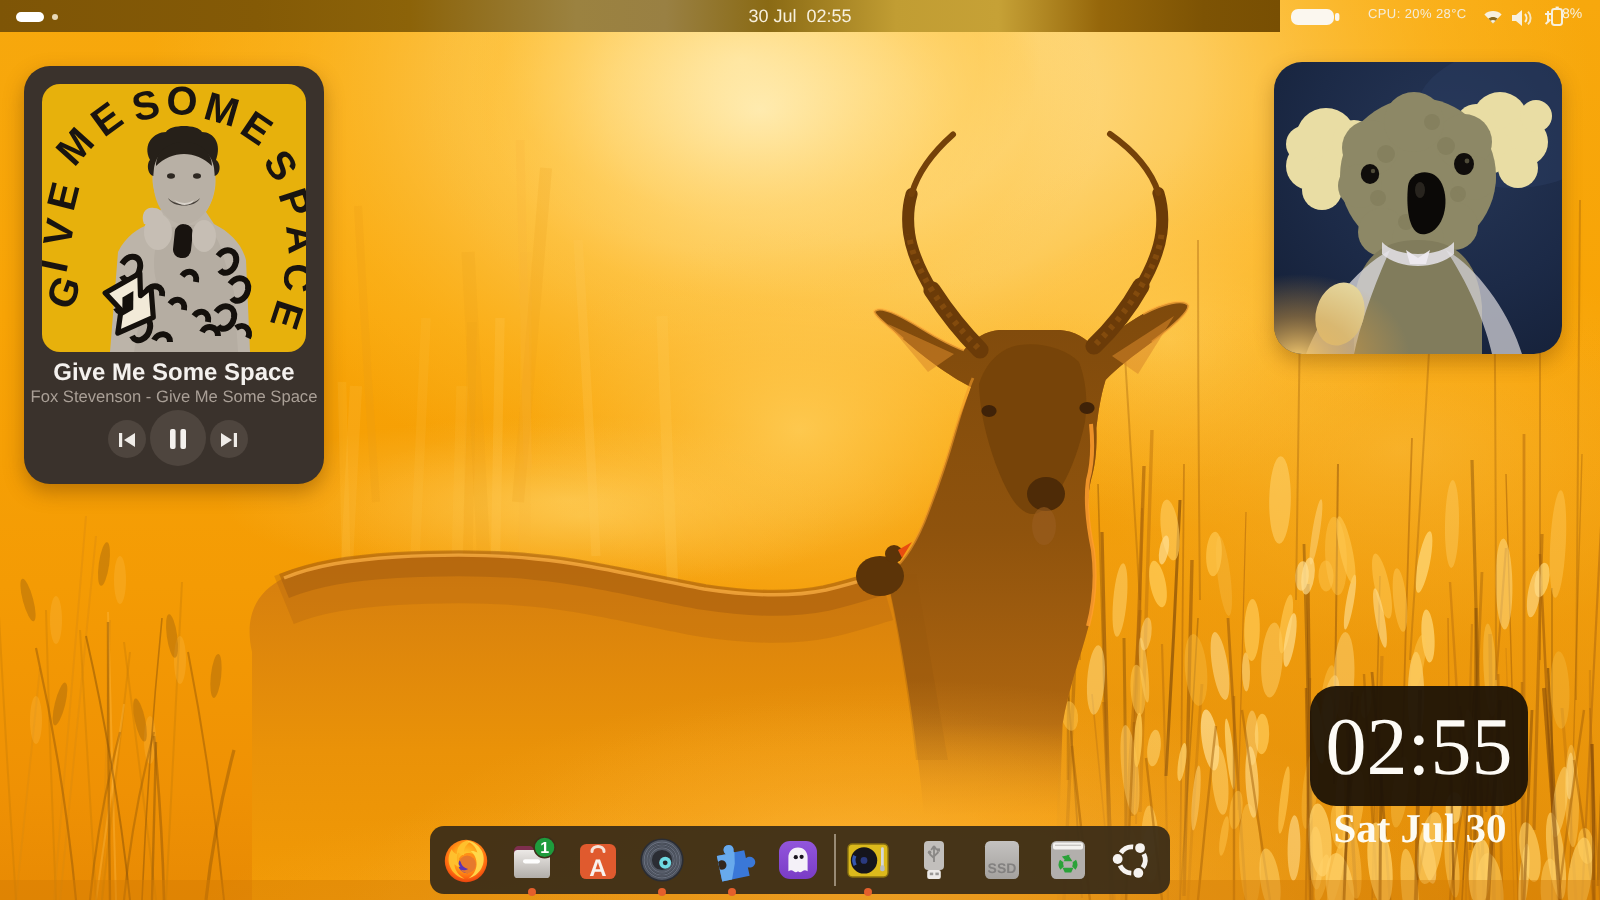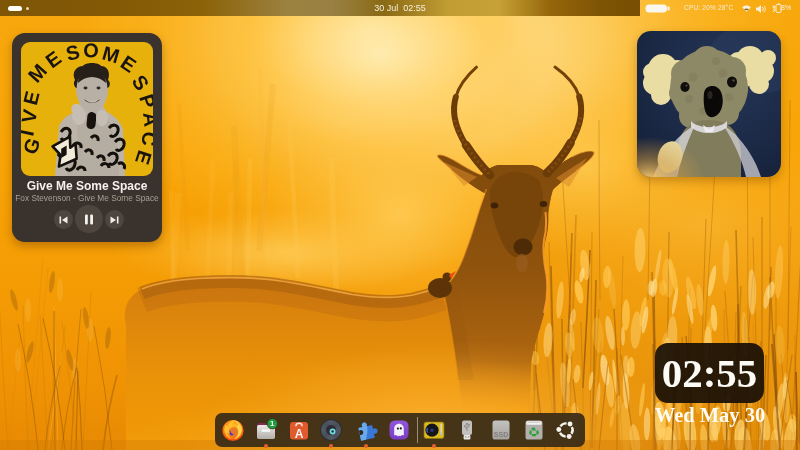--- a/index.html
+++ b/index.html
@@ -22,21 +22,21 @@
     font-size:12px;font-weight:bold;color:#f4f1ee;letter-spacing:0px;}
   #m-sub{position:absolute;left:0;top:160px;width:150px;text-align:center;
     font-size:8.3px;color:#a99f96;}
   .mbtn{position:absolute;border-radius:50%;background:#4e453e;display:flex;align-items:center;justify-content:center;}
   
   #koala{position:absolute;left:637px;top:31px;width:144px;height:146px;border-radius:14px;overflow:hidden;
     box-shadow:0 4px 10px rgba(80,40,0,.3);}
   
   #clockbox{position:absolute;left:655px;top:343px;width:109px;height:60px;border-radius:13px;
     background:rgba(30,19,6,.95);display:flex;align-items:center;justify-content:center;}
-  #clockbox span{font-family:"Liberation Serif",serif;font-weight:bold;font-size:41px;color:#fdfbf6;letter-spacing:0px;}
+  #clockbox span{font-family:"Liberation Serif",serif;font-weight:normal;font-size:41px;color:#fdfbf6;letter-spacing:0px;}
   #date{position:absolute;left:635px;top:404px;width:150px;text-align:center;
     font-family:"Liberation Serif",serif;font-weight:bold;font-size:20.5px;color:#fdfbf2;}
   
   #dock{position:absolute;left:215px;top:413px;width:370px;height:34px;border-radius:7px;
     background:rgba(60,45,23,.95);}
   .dicon{position:absolute;top:5px;width:24px;height:24px;}
   .ddot{position:absolute;top:31px;width:4px;height:4px;border-radius:50%;background:#e45f2c;}
   #dsep{position:absolute;left:202px;top:4px;width:1px;height:26px;background:rgba(235,225,210,.5);}
 </style>
 </head>
@@ -540,21 +540,21 @@
 <ellipse cx="95" cy="51" rx="5" ry="5.5" fill="#100d0b"></ellipse>
 <circle cx="49.5" cy="54.5" r="1.1" fill="#56523e" opacity="0.9"></circle>
 <circle cx="96.5" cy="49.5" r="1.2" fill="#56523e" opacity="0.9"></circle>
 <path d="M67 62 C68 54 80 52 84 61 C88 70 85 84 76 86 C67 88 66 72 67 62 Z" fill="#0b0907"></path>
 <ellipse cx="73" cy="64" rx="2.5" ry="4" fill="#343028" opacity="0.7"></ellipse>
 <ellipse cx="12" cy="148" rx="56" ry="42" fill="url(#klamp)"></ellipse>
 </svg></div>
   <div id="clockbox">
       <span>02:55</span>
     </div>
-  <div id="date">Wed May 30</div>
+  <div id="date">Sat Jul 30</div>
   <div id="dock">
 <div id="dsep"></div>
 <svg class="dicon" style="left:5.5px" viewBox="0 0 24 24">
 <defs>
           <radialGradient id="ffo" cx="0.5" cy="0.4" r="0.6">
 <stop offset="0" stop-color="#ffd435"></stop>
             <stop offset="0.5" stop-color="#ffa018"></stop>
             <stop offset="0.8" stop-color="#ff6a10"></stop>
             <stop offset="1" stop-color="#e8430e"></stop>
           </radialGradient>

